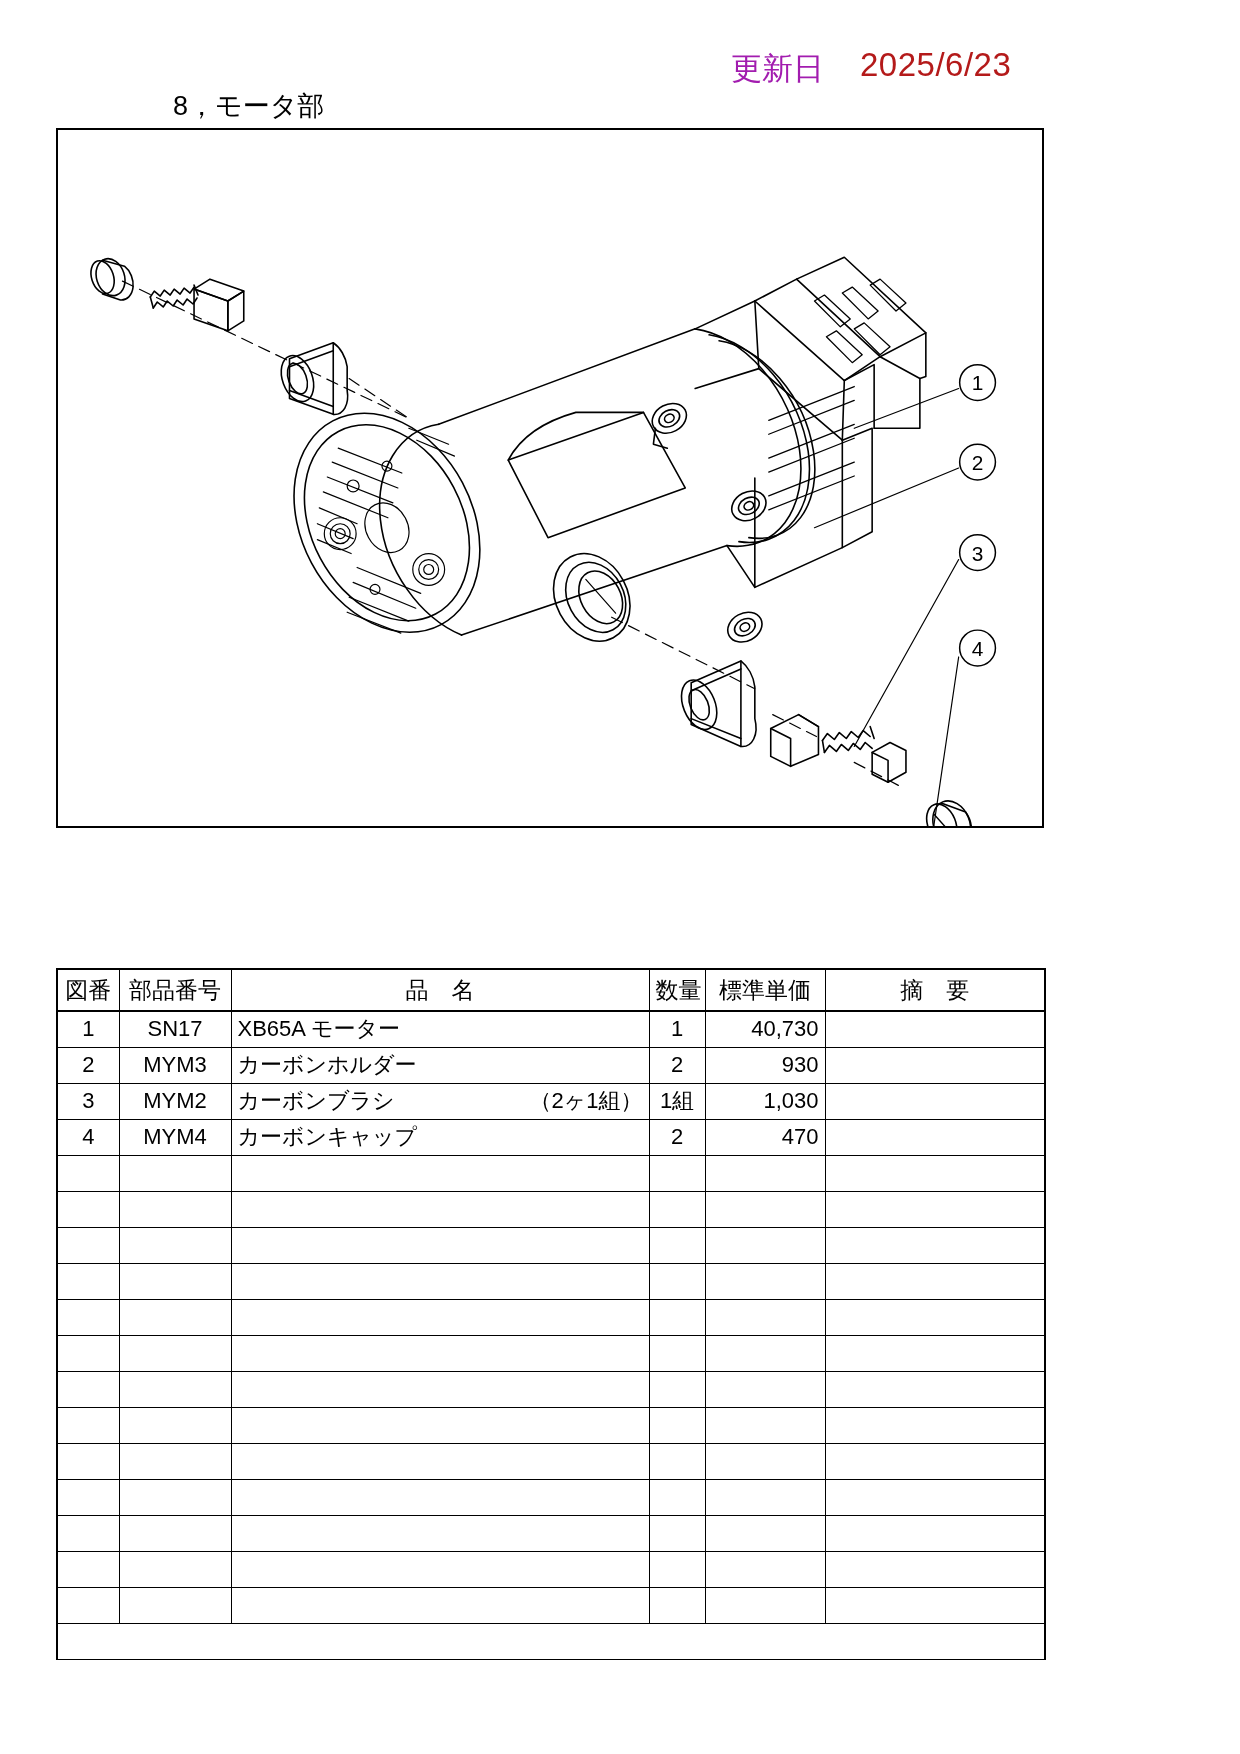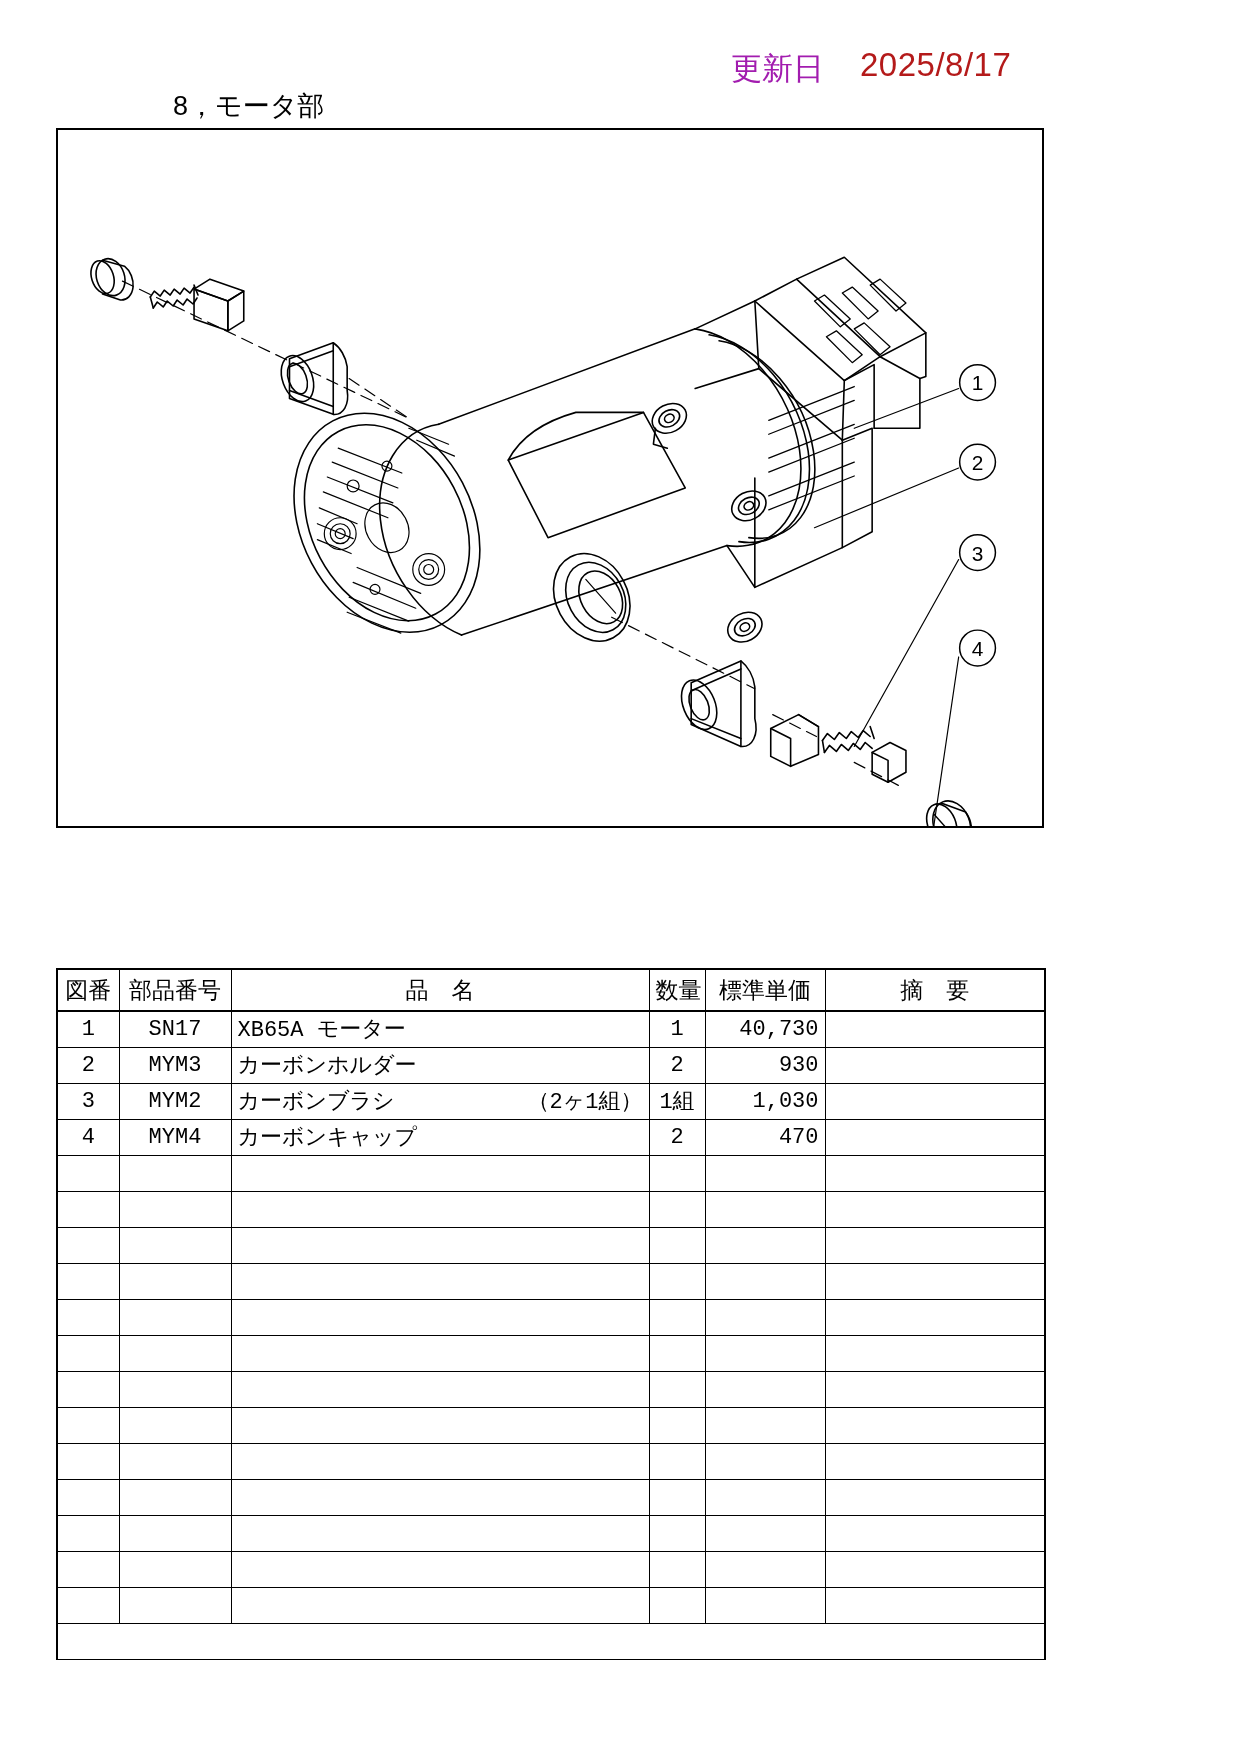--- a/index.html
+++ b/index.html
@@ -83,21 +83,20 @@
     position: absolute;
     left: 56px;
     top: 968px;
     width: 988px;
   }
   table.parts-table {
     border-collapse: collapse;
     width: 988px;
     table-layout: fixed;
     background: #fff;
-    font-family: Liberation Mono, monospace;
   }
   table.parts-table td, table.parts-table th {
     border: 1px solid #000;
     height: 36px;
     padding: 0 6px;
     font-size: 22px;
     font-weight: 400;
     box-sizing: border-box;
     overflow: hidden;
     white-space: nowrap;
@@ -128,21 +127,21 @@
 
   .tail-row td { height: 36px; }
   .final-row td { height: 44px; border-bottom: 2px solid #000; }
 </style>
 </head>
 <body>
 
 <div class="header">
   <div class="doc-subtitle">8，モータ部</div>
   <div class="update-label">更新日</div>
-  <div class="update-date">2025/8/17</div>
+  <div class="update-date">2025/6/23</div>
 </div>
 
 <div class="drawing-frame">
   <svg viewBox="0 0 988 700" xmlns="http://www.w3.org/2000/svg">
     <g fill="none" stroke="#000" stroke-width="1.6" stroke-linejoin="round" stroke-linecap="round">
 
       <g>
         <ellipse cx="52" cy="148" rx="14" ry="19" transform="rotate(-18 52 148)"></ellipse>
         <path d="M44 131 L66 137 A14 19 -18 0 1 62 171 L44 165"></path>
         <ellipse cx="44" cy="148" rx="11" ry="17" transform="rotate(-18 44 148)"></ellipse>

